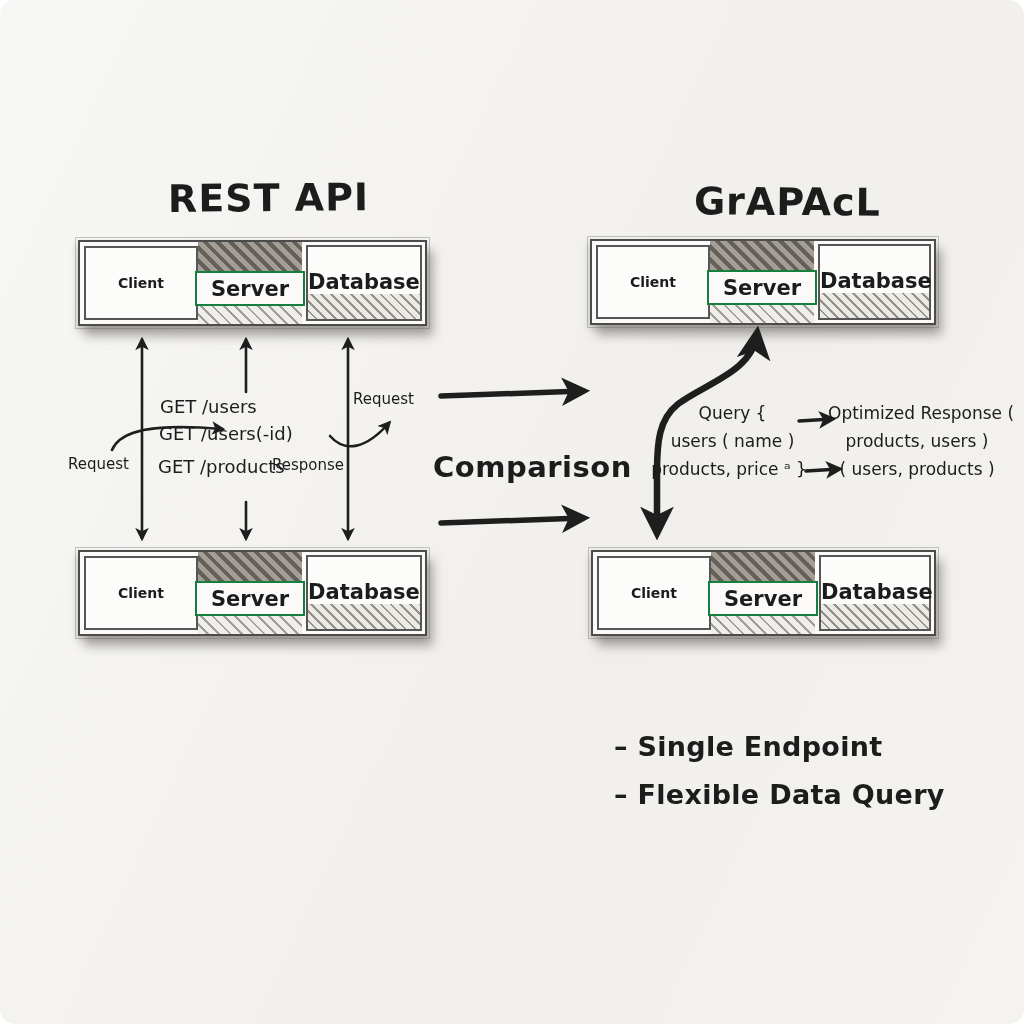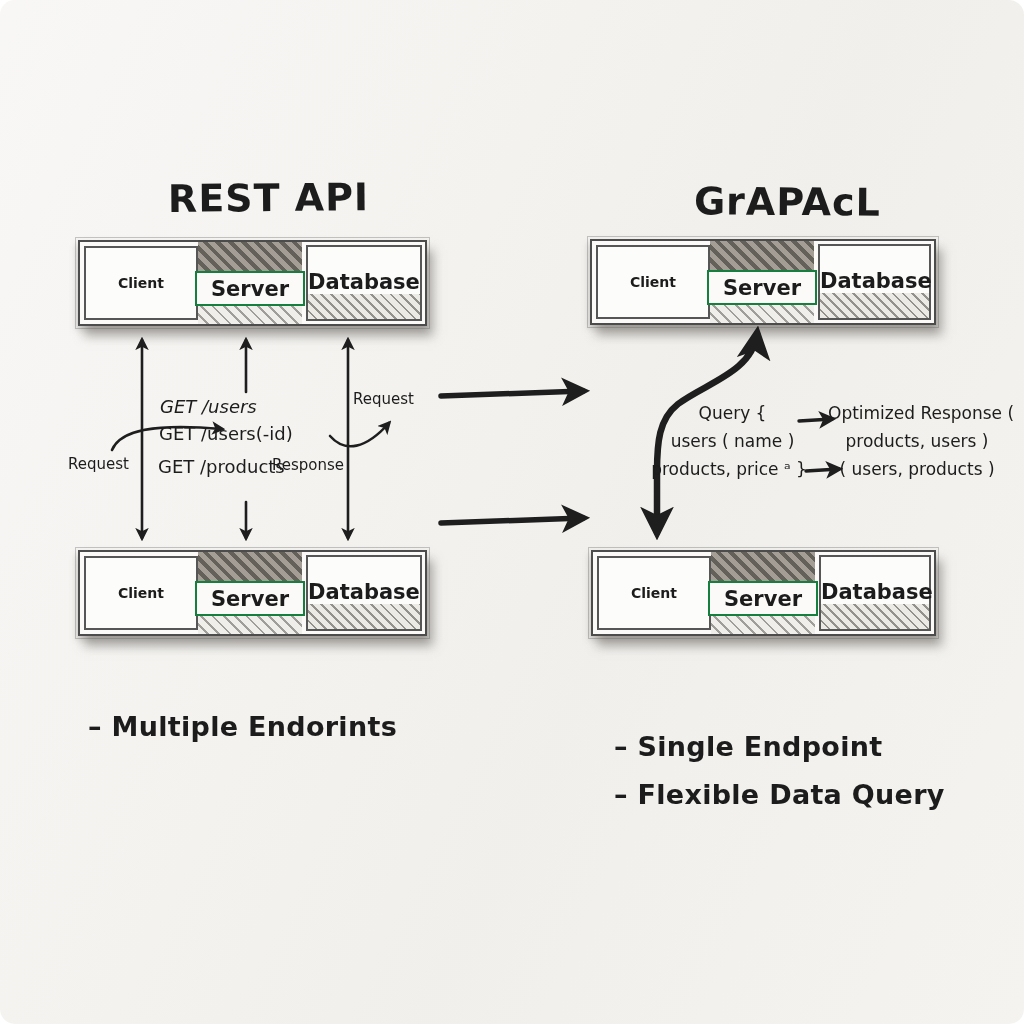--- a/index.html
+++ b/index.html
@@ -165,32 +165,32 @@
       <path d="M441 523 L583 518" stroke-width="5.5" marker-end="url(#ah)"></path>
 
       <path d="M757 334 C752 372, 706 383, 678 404 C659 419, 657 442, 657 472 L657 532" stroke-width="6.5" marker-start="url(#ah)" marker-end="url(#ah)"></path>
 
       <path d="M799 421 L832 419" stroke-width="3.4" marker-end="url(#ah)"></path>
       <path d="M806 471 L839 469" stroke-width="3.4" marker-end="url(#ah)"></path>
     </g>
   </svg>
 
   <div class="abs small-text" style="left:68px;top:455px;">Request</div>
-  <div class="abs flow-text" style="left:160px;top:396px;font-style:italic;">GET /users</div>
+  <div class="abs flow-text" style="left:160px;top:396px;">GET /users</div>
   <div class="abs flow-text" style="left:159px;top:423px;">GET /users(-id)</div>
   <div class="abs flow-text" style="left:158px;top:456px;">GET /products</div>
   <div class="abs small-text" style="left:272px;top:456px;">Response</div>
   <div class="abs small-text" style="left:353px;top:390px;">Request</div>
 
+  <div class="abs comparison" style="left:433px;top:450px;">Comparison</div>
 
   <div class="abs query-line" style="left:655px;top:403px;width:155px;">Query {</div>
   <div class="abs query-line" style="left:655px;top:431px;width:155px;">users ( name )</div>
   <div class="abs query-line" style="left:648px;top:459px;width:162px;">products, price ᵃ }</div>
 
   <div class="abs query-line" style="left:828px;top:403px;width:178px;">Optimized Response (</div>
   <div class="abs query-line" style="left:828px;top:431px;width:178px;">products, users )</div>
   <div class="abs query-line" style="left:828px;top:459px;width:178px;">( users, products )</div>
 
-  <div class="abs bullet" style="left:88px;top:711px;">– Multiple Endorints</div>
   <div class="abs bullet" style="left:614px;top:731px;">– Single Endpoint</div>
   <div class="abs bullet" style="left:614px;top:779px;">– Flexible Data Query</div>
 
 </div>
 
 </body></html>

